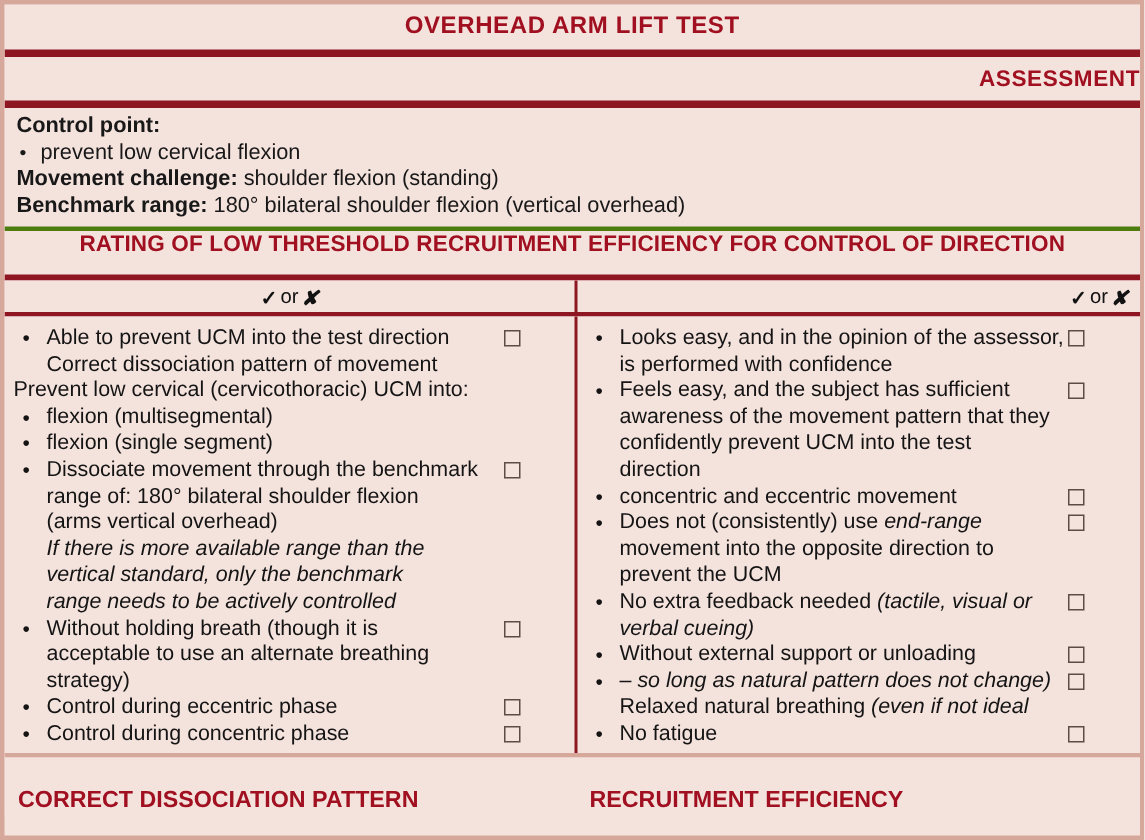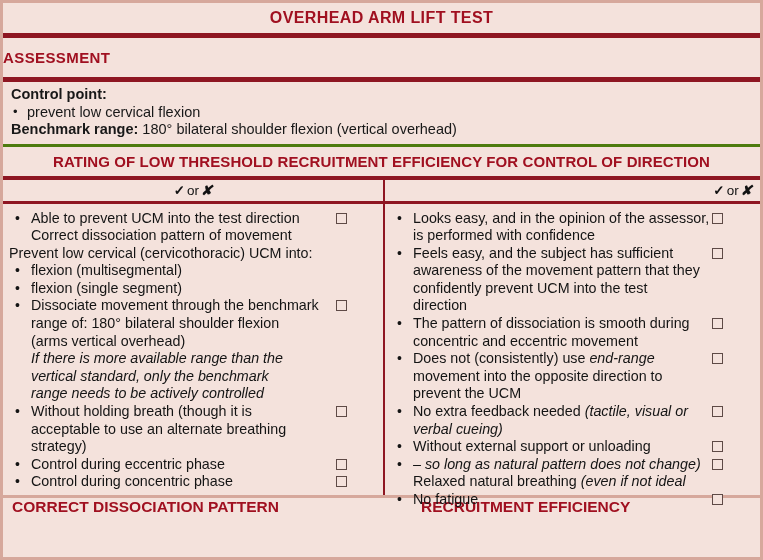--- a/index.html
+++ b/index.html
@@ -29,26 +29,26 @@
     justify-content: center;
   }
   .band-title .txt {
     color: #A01020;
     font-weight: bold;
     font-size: 16px;
     letter-spacing: 0.4px;
   }
   .band-assessment {
     box-sizing: border-box;
-    height: 44px;
+    height: 34px;
     background: #F4E2DC;
     border-bottom: 5px solid #8E1622;
     display: flex;
     align-items: center;
-    justify-content: flex-start;
+    justify-content: flex-end;
   }
   .band-assessment .txt {
     color: #A01020;
     font-weight: bold;
     font-size: 15px;
     letter-spacing: 0.4px;
   }
   .info-block {
     box-sizing: border-box;
     padding: 4px 8px 5px 8px;
@@ -74,21 +74,20 @@
     left: 2px;
     top: -1px;
     font-size: 13px;
   }
   .band-rating {
     box-sizing: border-box;
     height: 33px;
     background: #F4E2DC;
     border-bottom: 4px solid #8E1622;
     display: flex;
-    align-items: center;
     justify-content: center;
   }
   .band-rating .txt {
     color: #A01020;
     font-weight: bold;
     font-size: 15px;
     letter-spacing: 0.1px;
   }
   .markrow {
     box-sizing: border-box;
@@ -167,22 +166,21 @@
   }
   .col-left .item .box { right: 36px; }
   .col-right .item .box { right: 37px; }
   .ital { font-style: italic; }
 
   .footer {
     box-sizing: border-box;
     height: 38px;
     background: #F4E2DC;
     display: flex;
-    align-items: flex-start;
-    gap: 28px;
+    align-items: flex-end;
   }
   .footer .f1 {
     box-sizing: border-box;
     width: 390px;
     padding-left: 9px;
     color: #A01020;
     font-weight: bold;
     font-size: 15.5px;
   }
   .footer .f2 {
@@ -205,20 +203,24 @@
   <div class="band-assessment">
     <span class="txt">ASSESSMENT</span>
   </div>
 
   <div class="info-block">
     <div class="row">
       <b>Control point:</b>
     </div>
     <div class="row bullet-row">
       <span>prevent low cervical flexion</span>
+    </div>
+    <div class="row">
+      <b>Movement challenge:</b>
+      <span>shoulder flexion (standing)</span>
     </div>
     <div class="row">
       <b>Benchmark range:</b>
       <span>180° bilateral shoulder flexion (vertical overhead)</span>
     </div>
   </div>
 
   <div class="band-rating">
     <span class="txt">RATING OF LOW THRESHOLD RECRUITMENT EFFICIENCY FOR CONTROL OF DIRECTION</span>
   </div>
@@ -318,21 +320,20 @@
             <div>Feels easy, and the subject has sufficient</div>
             <div>awareness of the movement pattern that they</div>
             <div>confidently prevent UCM into the test</div>
             <div>direction</div>
           </div>
           <span class="box"></span>
         </div>
         <div class="item">
           <span class="bul">•</span>
           <div class="body">
-            <div>The pattern of dissociation is smooth during</div>
             <div>concentric and eccentric movement</div>
           </div>
           <span class="box"></span>
         </div>
         <div class="item">
           <span class="bul">•</span>
           <div class="body">
             <div><span>Does not (consistently) use </span><span class="ital">end-range</span></div>
             <div>movement into the opposite direction to</div>
             <div>prevent the UCM</div>

